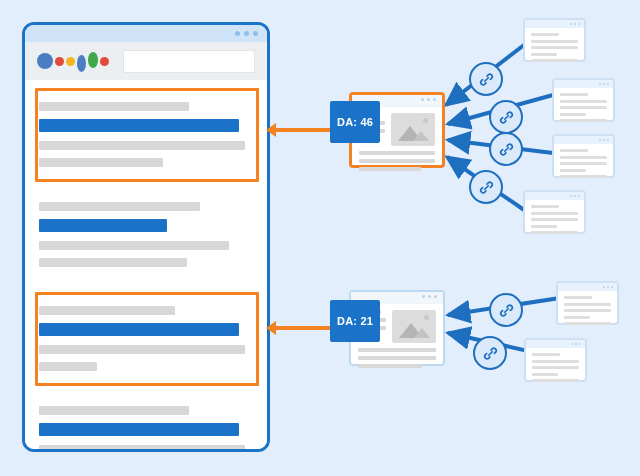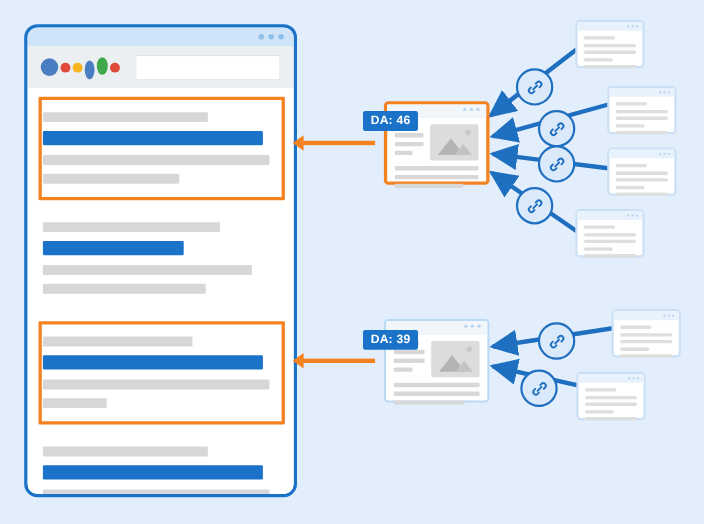--- a/index.html
+++ b/index.html
@@ -80,21 +80,21 @@
   }
   .imgph .mtn2{
     position:absolute;left:22px;bottom:5px;width:0;height:0;
     border-left:8px solid transparent;border-right:8px solid transparent;border-bottom:10px solid #c3c3c3;
   }
   .imgph .sun{position:absolute;right:7px;top:5px;width:5px;height:5px;border-radius:50%;background:#c9c9c9;}
   .cardfoot{padding:0 7px 6px 7px;}
 
   .dabadge{
     position:absolute;background:#1a73c8;color:#fff;font-size:11px;font-weight:bold;
-    padding:3px 7px;border-radius:2px;white-space:nowrap;letter-spacing:.2px;
+    padding:15px 7px;border-radius:2px;white-space:nowrap;letter-spacing:.2px;
   }
 
   
   .scard{
     position:absolute;background:#fff;border:2px solid #cbe0f5;border-radius:4px;
     box-sizing:border-box;
   }
   .scard .sbar{height:8px;background:#e8f2fc;position:relative;}
   .scard .sbar .sdots{position:absolute;right:4px;top:2.5px;display:flex;gap:2px;}
   .scard .sbar .sdots i{width:2px;height:2px;background:#b4d3ef;border-radius:50%;display:block;}
@@ -236,21 +236,21 @@
           <div class="mtn"></div>
           <div class="mtn2"></div>
       </div>
     </div>
     <div class="cardfoot">
       <div class="cline"></div>
       <div class="cline"></div>
       <div class="cline mid"></div>
     </div>
   </div>
-  <div class="dabadge" style="left:330px;top:300px;">DA: 39</div>
+  <div class="dabadge" style="left:330px;top:300px;">DA: 21</div>
 
   <div class="linknode" style="left:469px;top:62px;">
     <svg width="17" height="17" viewBox="0 0 24 24">
       <g fill="none" stroke="#1f6fc0" stroke-width="2.4" stroke-linecap="round">
         <path d="M9.5 14.5l5-5"></path>
         <path d="M12.8 7.2l1.6-1.6a3.3 3.3 0 014.7 4.7l-1.6 1.6"></path>
         <path d="M11.2 16.8l-1.6 1.6a3.3 3.3 0 01-4.7-4.7l1.6-1.6"></path>
       </g>
     </svg>
   </div>

